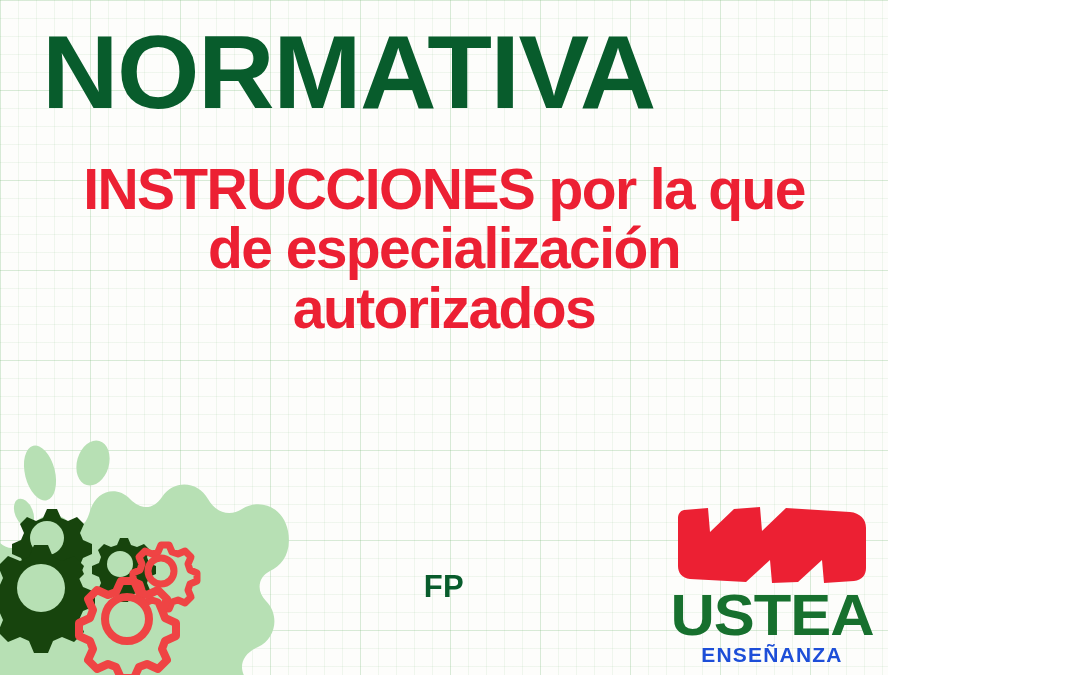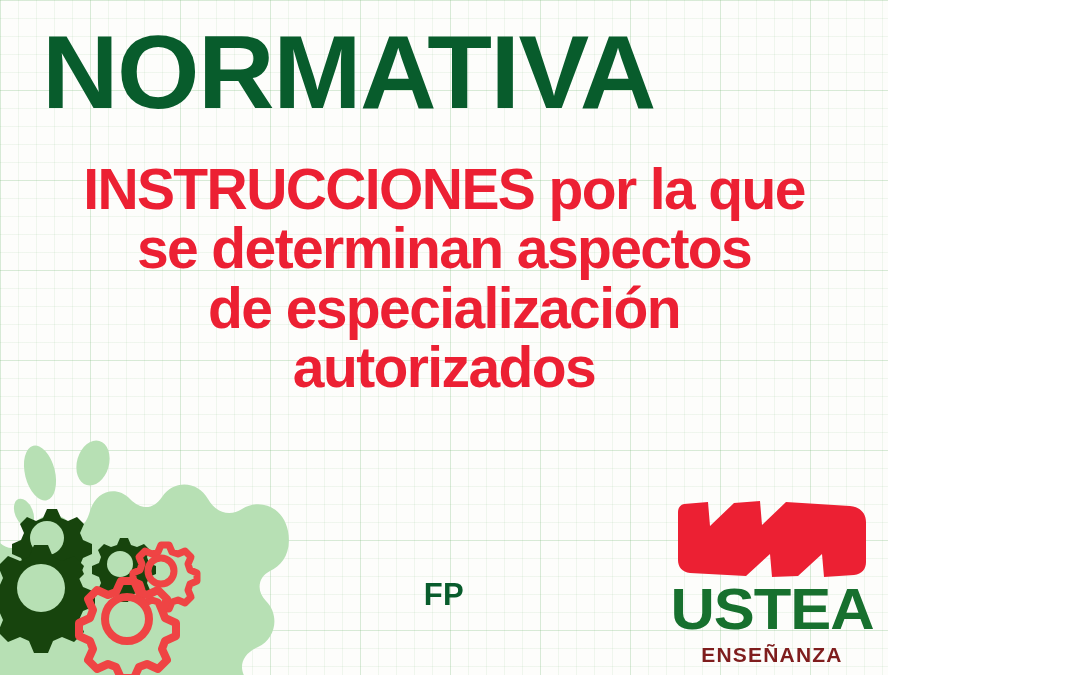--- a/index.html
+++ b/index.html
@@ -82,21 +82,21 @@
     color: #EC2033;
     white-space: nowrap;
   }
 
   #subject-fp {
     position: absolute;
     left: 50px;
     right: 50px;
     top: 565px;
     text-align: center;
-    margin: 12px;
+    margin: 4px;
     font-family: "Liberation Sans", sans-serif;
     font-weight: 700;
     font-size: 31px;
     letter-spacing: 0.5px;
     color: #085C2C;
   }
 
   
   #ustea-logo {
     position: absolute;
@@ -112,26 +112,26 @@
     font-family: "Liberation Sans", sans-serif;
     font-weight: 700;
     font-size: 58px;
     line-height: 0.92;
     letter-spacing: -1px;
     color: #17702E;
     transform: scaleX(1.06);
   }
   #ustea-subtitle {
     display: block;
-    margin: 8px 0 0 0;
+    margin: 2px 0 0 0;
     font-family: "Liberation Sans", sans-serif;
     font-weight: 700;
     font-size: 21px;
     letter-spacing: 1.2px;
-    color: #7f1d1d;
+    color: #1d4ed8;
   }
 </style>
 </head>
 <body>
 
 <div id="poster">
 
   <div id="grid-bg"></div>
 
   <div id="splash-layer">
@@ -181,21 +181,20 @@
         <path d="M138,170 l8,-3 l5,-11 l13,0 l5,11 l8,3 l11,-5 l9,9 l-5,11 l3,8 l11,5 l0,13 l-11,5 l-3,8 l5,11 l-9,9 l-11,-5 l-8,3 l-5,11 l-13,0 l-5,-11 l-8,-3 l-11,5 l-9,-9 l5,-11 l-3,-8 l-11,-5 l0,-13 l11,-5 l3,-8 l-5,-11 l9,-9 Z"></path>
         <circle cx="157" cy="194" r="22"></circle>
       </g>
     </svg>
   </div>
 
   <h1 id="title-normativa">NORMATIVA</h1>
 
   <div id="headline-block">
     <span class="headline-line">INSTRUCCIONES por la que</span>
-    <span class="headline-line">se determinan aspectos</span>
     <span class="headline-line">de especialización</span>
     <span class="headline-line">autorizados</span>
   </div>
 
   <p id="subject-fp">FP</p>
 
   <div id="ustea-logo">
     <svg id="ustea-mark" viewBox="0 0 196 78" xmlns="http://www.w3.org/2000/svg">
       <path fill="#EC2033" d="
         M 4,12

